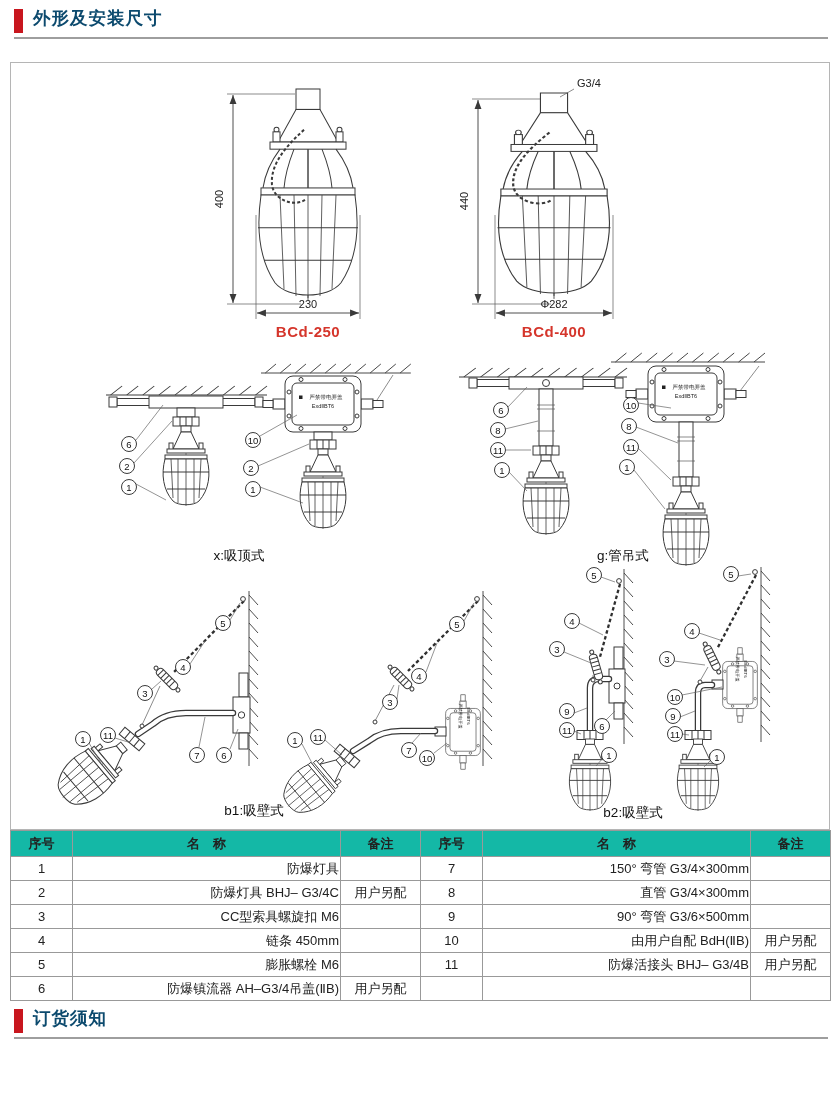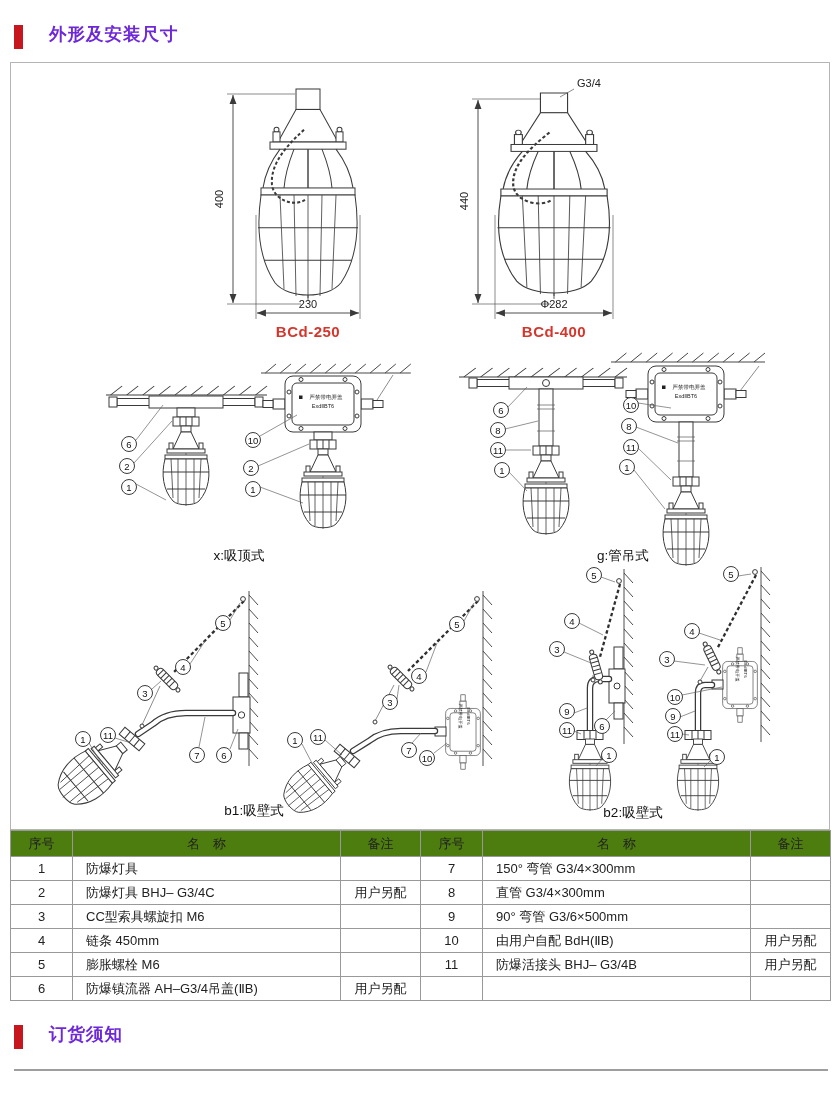--- a/index.html
+++ b/index.html
@@ -10,30 +10,30 @@
   body{
     width:840px;height:1110px;position:relative;background:#fff;
     font-family:"Liberation Sans","DejaVu Sans",sans-serif;color:#222;
     overflow:hidden;
   }
   .sec-hdr{
     position:absolute;left:14px;right:12px;display:flex;align-items:center;gap:10px;
     border-bottom:2px solid #9e9e9e;padding-bottom:7px;
   }
   .sec-hdr .bar{width:9px;height:24px;background:var(--accent-red,#c8161e);margin-bottom:-6px;}
-  .sec-hdr h2{margin:16px;font-size:17.5px;font-weight:bold;color:#6d28d9;letter-spacing:1px;}
+  .sec-hdr h2{margin:0;font-size:17.5px;font-weight:bold;color:#0c4a6e;letter-spacing:1px;}
   #panel{
     position:absolute;left:10px;top:62px;width:818px;height:766px;
     border:1px solid #b5b5b5;background:#fff;
   }
   #parts{position:absolute;left:10px;top:830px;width:820px;}
   table{border-collapse:collapse;width:820px;table-layout:fixed;}
   th,td{border:1px solid #999;font-size:13px;height:21px;text-align:center;overflow:hidden;white-space:nowrap;}
-  th{background:#4d7c0f;font-weight:normal;height:23px;}
-  td.nm{text-align:left;padding-left:13px;}
+  th{background:#14b8a6;font-weight:bold;height:23px;}
+  td.nm{text-align:right;padding-left:29px;}
   #notes{position:absolute;left:14px;top:1052px;}
   .note-line{font-size:13.5px;font-weight:600;color:#1a1a1a;margin-bottom:13px;letter-spacing:0.5px;}
   .note-line .bullet{margin-right:8px;font-weight:400;}
   .fw{fill:#fff;stroke:#3a3a3a;stroke-width:1;}
   .thin{stroke:#5a5a5a;stroke-width:0.7;fill:none;}
   .dim{stroke:#3a3a3a;stroke-width:0.9;fill:none;}
   .ldr{stroke:#666;stroke-width:0.7;}
   .chain{stroke:#2f2f2f;stroke-width:2.3;stroke-dasharray:3.5 2.5;fill:none;}
   .pipeA{stroke:#3a3a3a;stroke-width:6.5;fill:none;stroke-linecap:round;}
   .pipeB{stroke:#fff;stroke-width:4;fill:none;stroke-linecap:round;}

